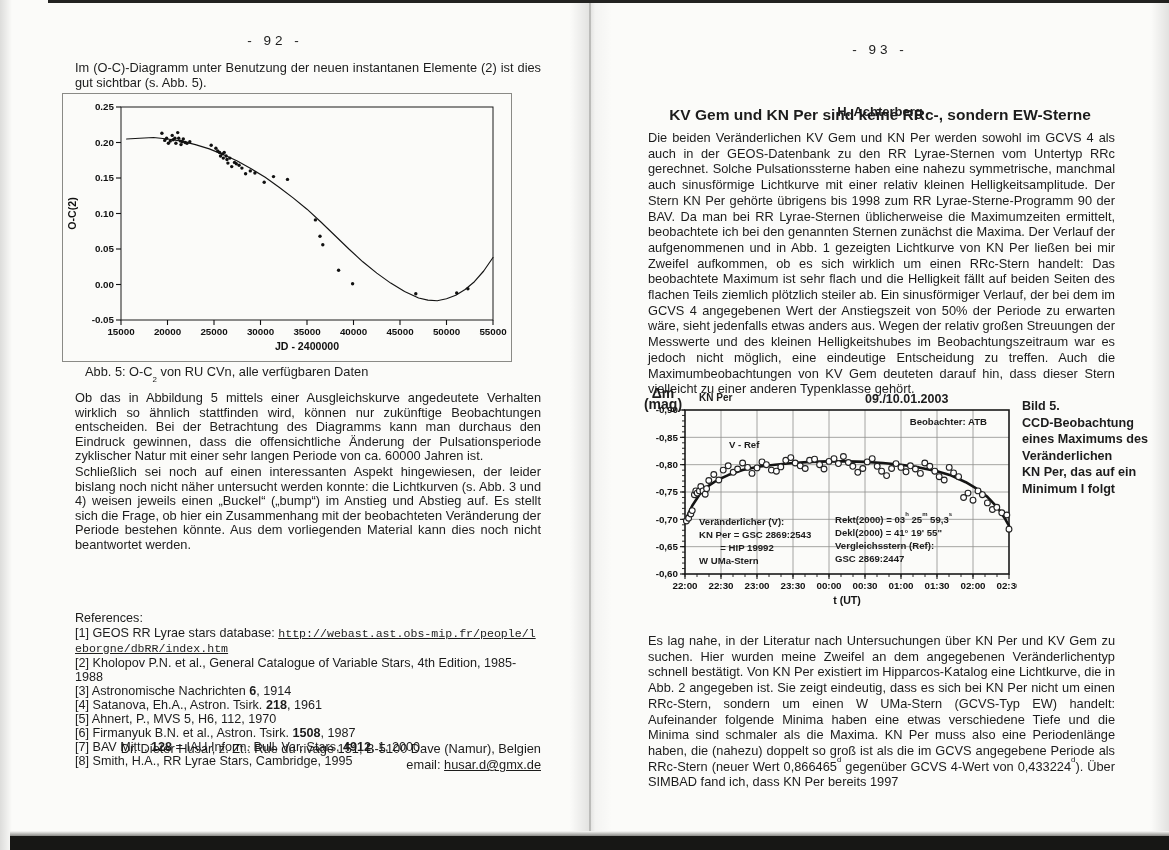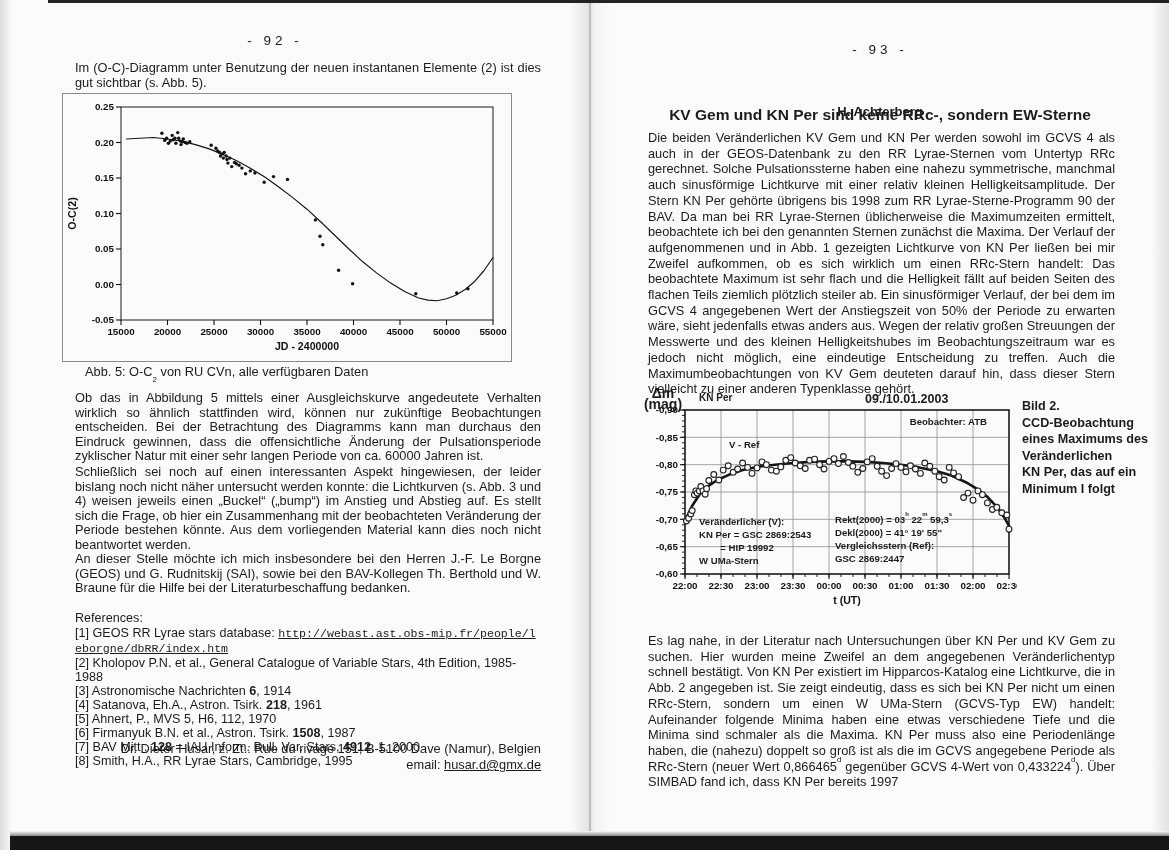--- a/index.html
+++ b/index.html
@@ -146,21 +146,20 @@
         <circle cx="393.7" cy="199.0" r="1.7" fill="#111" stroke="none" stroke-width="0"></circle>
         <circle cx="404.9" cy="194.8" r="1.7" fill="#111" stroke="none" stroke-width="0"></circle>
         <text x="244" y="256" text-anchor="middle" class="axisl">JD - 2400000</text>
         <text text-anchor="middle" class="axisl" transform="translate(13,119.5) rotate(-90)">O-C(2)</text>
       </svg>
   </div>
   <div class="abs figcap" style="left:62px;top:364px;width:470px;margin-left:23px;"><span>Abb. 5: O-C</span><sub>2</sub><span> von RU CVn, alle verfügbaren Daten</span></div>
 
   <p class="abs body-text" style="left:75px;top:391px;width:466px;">Ob das in Abbildung 5 mittels einer Ausgleichskurve angedeutete Verhalten wirklich so ähnlich stattfinden wird, können nur zukünftige Beobachtungen entscheiden. Bei der Betrachtung des Diagramms kann man durchaus den Eindruck gewinnen, dass die offensichtliche Änderung der Pulsationsperiode zyklischer Natur mit einer sehr langen Periode von ca. 60000 Jahren ist.</p>
   <p class="abs body-text" style="left:75px;top:465px;width:466px;">Schließlich sei noch auf einen interessanten Aspekt hingewiesen, der leider bislang noch nicht näher untersucht werden konnte: die Lichtkurven (s. Abb. 3 und 4) weisen jeweils einen „Buckel“ („bump“) im Anstieg und Abstieg auf. Es stellt sich die Frage, ob hier ein Zusammenhang mit der beobachteten Veränderung der Periode bestehen könnte.  Aus dem vorliegenden Material kann dies noch nicht beantwortet werden.</p>
-  <p class="abs body-text" style="left:75px;top:552px;width:466px;">An dieser Stelle möchte ich mich insbesondere bei den Herren J.-F. Le Borgne (GEOS) und G. Rudnitskij (SAI), sowie bei den BAV-Kollegen Th. Berthold und W. Braune für die Hilfe bei der Literaturbeschaffung bedanken.</p>
 
   <div class="abs refs" style="left:75px;top:611px;width:466px;">
     <div class="ref-title">References:</div>
     <div>
         <div><span>[1] GEOS RR Lyrae stars database: </span><span class="mono-link">http://webast.ast.obs-mip.fr/people/leborgne/dbRR/index.htm</span></div>
         <div><span>[2] Kholopov P.N. et al., General Catalogue of Variable Stars, 4th Edition, 1985-1988</span></div>
         <div><span>[3] Astronomische Nachrichten </span><span style="font-weight: bold;">6</span><span>, 1914</span></div>
         <div><span>[4] Satanova, Eh.A., Astron. Tsirk. </span><span style="font-weight: bold;">218</span><span>, 1961</span></div>
         <div><span>[5] Ahnert, P., MVS 5, H6, 112, 1970</span></div>
         <div><span>[6] Firmanyuk B.N. et al., Astron. Tsirk. </span><span style="font-weight: bold;">1508</span><span>, 1987</span></div>
@@ -372,25 +371,25 @@
       </svg>
     <div class="abs c2-ylab" style="left:4px;top:0;width:44px;">
       <div>Δm</div>
       <div>(mag)</div>
     </div>
     <div class="abs c2-title" style="left:62px;top:4px;">KN Per</div>
     <div class="abs c2-date" style="left:228px;top:4px;">09./10.01.2003</div>
     <div class="abs c2-small" style="right:30px;top:27px;">Beobachter: ATB</div>
     <div class="abs c2-small" style="left:92px;top:50px;">V - Ref</div>
     <div class="abs c2-small" style="left:62px;top:127px;"><div>Veränderlicher (V):</div><div>KN Per = GSC 2869:2543</div><div>        = HIP 19992</div><div>W UMa-Stern</div></div>
-    <div class="abs c2-small" style="left:198px;top:125px;"><div><span>Rekt(2000) = 03</span><sup>h</sup><span> 22</span><sup>m</sup><span> 59,3</span><sup>s</sup></div><div><span>Dekl(2000) = 41° 19' 55"</span></div><div><span>Vergleichsstern (Ref):</span></div><div><span>GSC 2869:2447</span></div></div>
+    <div class="abs c2-small" style="left:198px;top:125px;"><div><span>Rekt(2000) = 03</span><sup>h</sup><span> 25</span><sup>m</sup><span> 59,3</span><sup>s</sup></div><div><span>Dekl(2000) = 41° 19' 55"</span></div><div><span>Vergleichsstern (Ref):</span></div><div><span>GSC 2869:2447</span></div></div>
   </div>
 
   <div class="abs bild-cap" style="left:432px;top:398px;width:146px;">
-      <div>Bild 2.</div>
+      <div>Bild 5.</div>
       <div>CCD-Beobachtung</div>
       <div>eines Maximums des</div>
       <div>Veränderlichen</div>
       <div>KN Per, das auf ein</div>
       <div>Minimum I folgt</div>
     </div>
 
   <p class="abs body-text" style="left:58px;top:633px;width:467px;"><span>Es lag nahe, in der Literatur nach Untersuchungen über KN Per und KV Gem zu suchen. Hier wurden meine Zweifel an dem angegebenen Veränderlichentyp schnell bestätigt. Von KN Per existiert im Hipparcos-Katalog eine Lichtkurve, die in Abb. 2 angegeben ist. Sie zeigt eindeutig, dass es sich bei KN Per nicht um einen RRc-Stern, sondern um einen W UMa-Stern (GCVS-Typ EW) handelt: Aufeinander folgende Minima haben eine etwas verschiedene Tiefe und die Minima sind schmaler als die Maxima. KN Per muss also eine Periodenlänge haben, die (nahezu) doppelt so groß ist als die im GCVS angegebene Periode als RRc-Stern (neuer Wert 0,866465</span><sup>d</sup><span> gegenüber GCVS 4-Wert von 0,433224</span><sup>d</sup><span>). Über SIMBAD fand ich, dass KN Per bereits 1997</span></p>
 </div>
 

